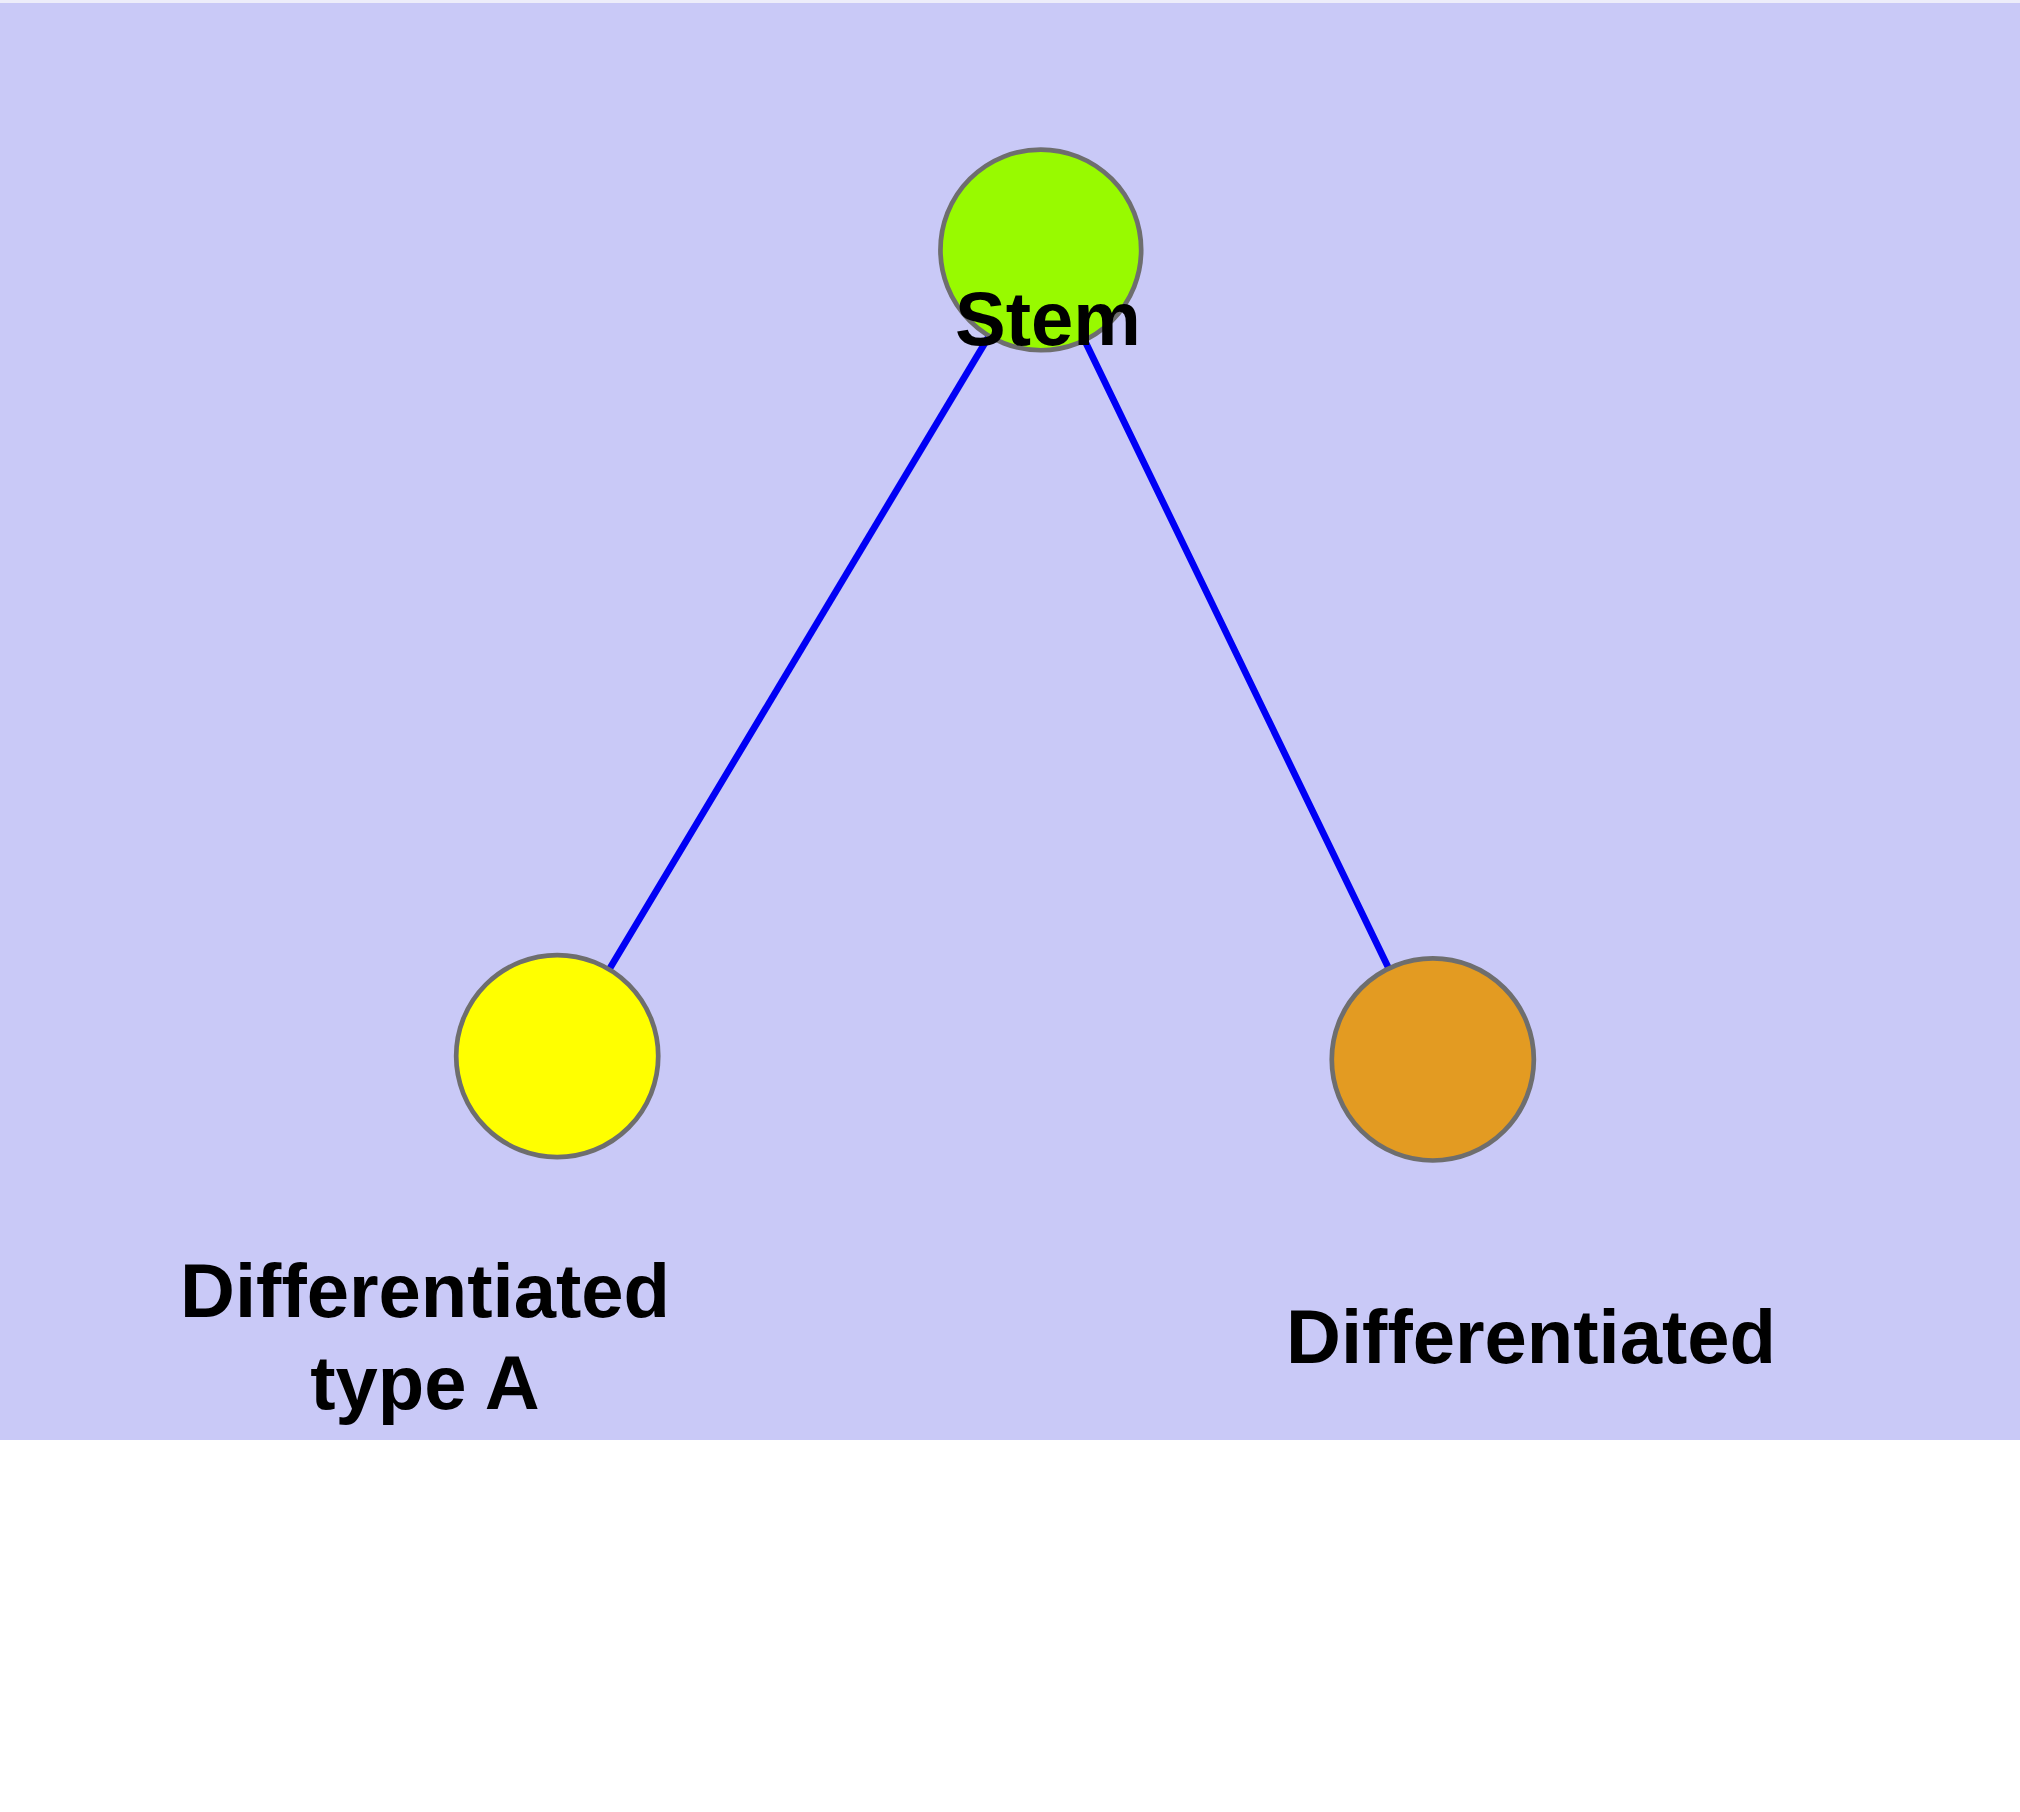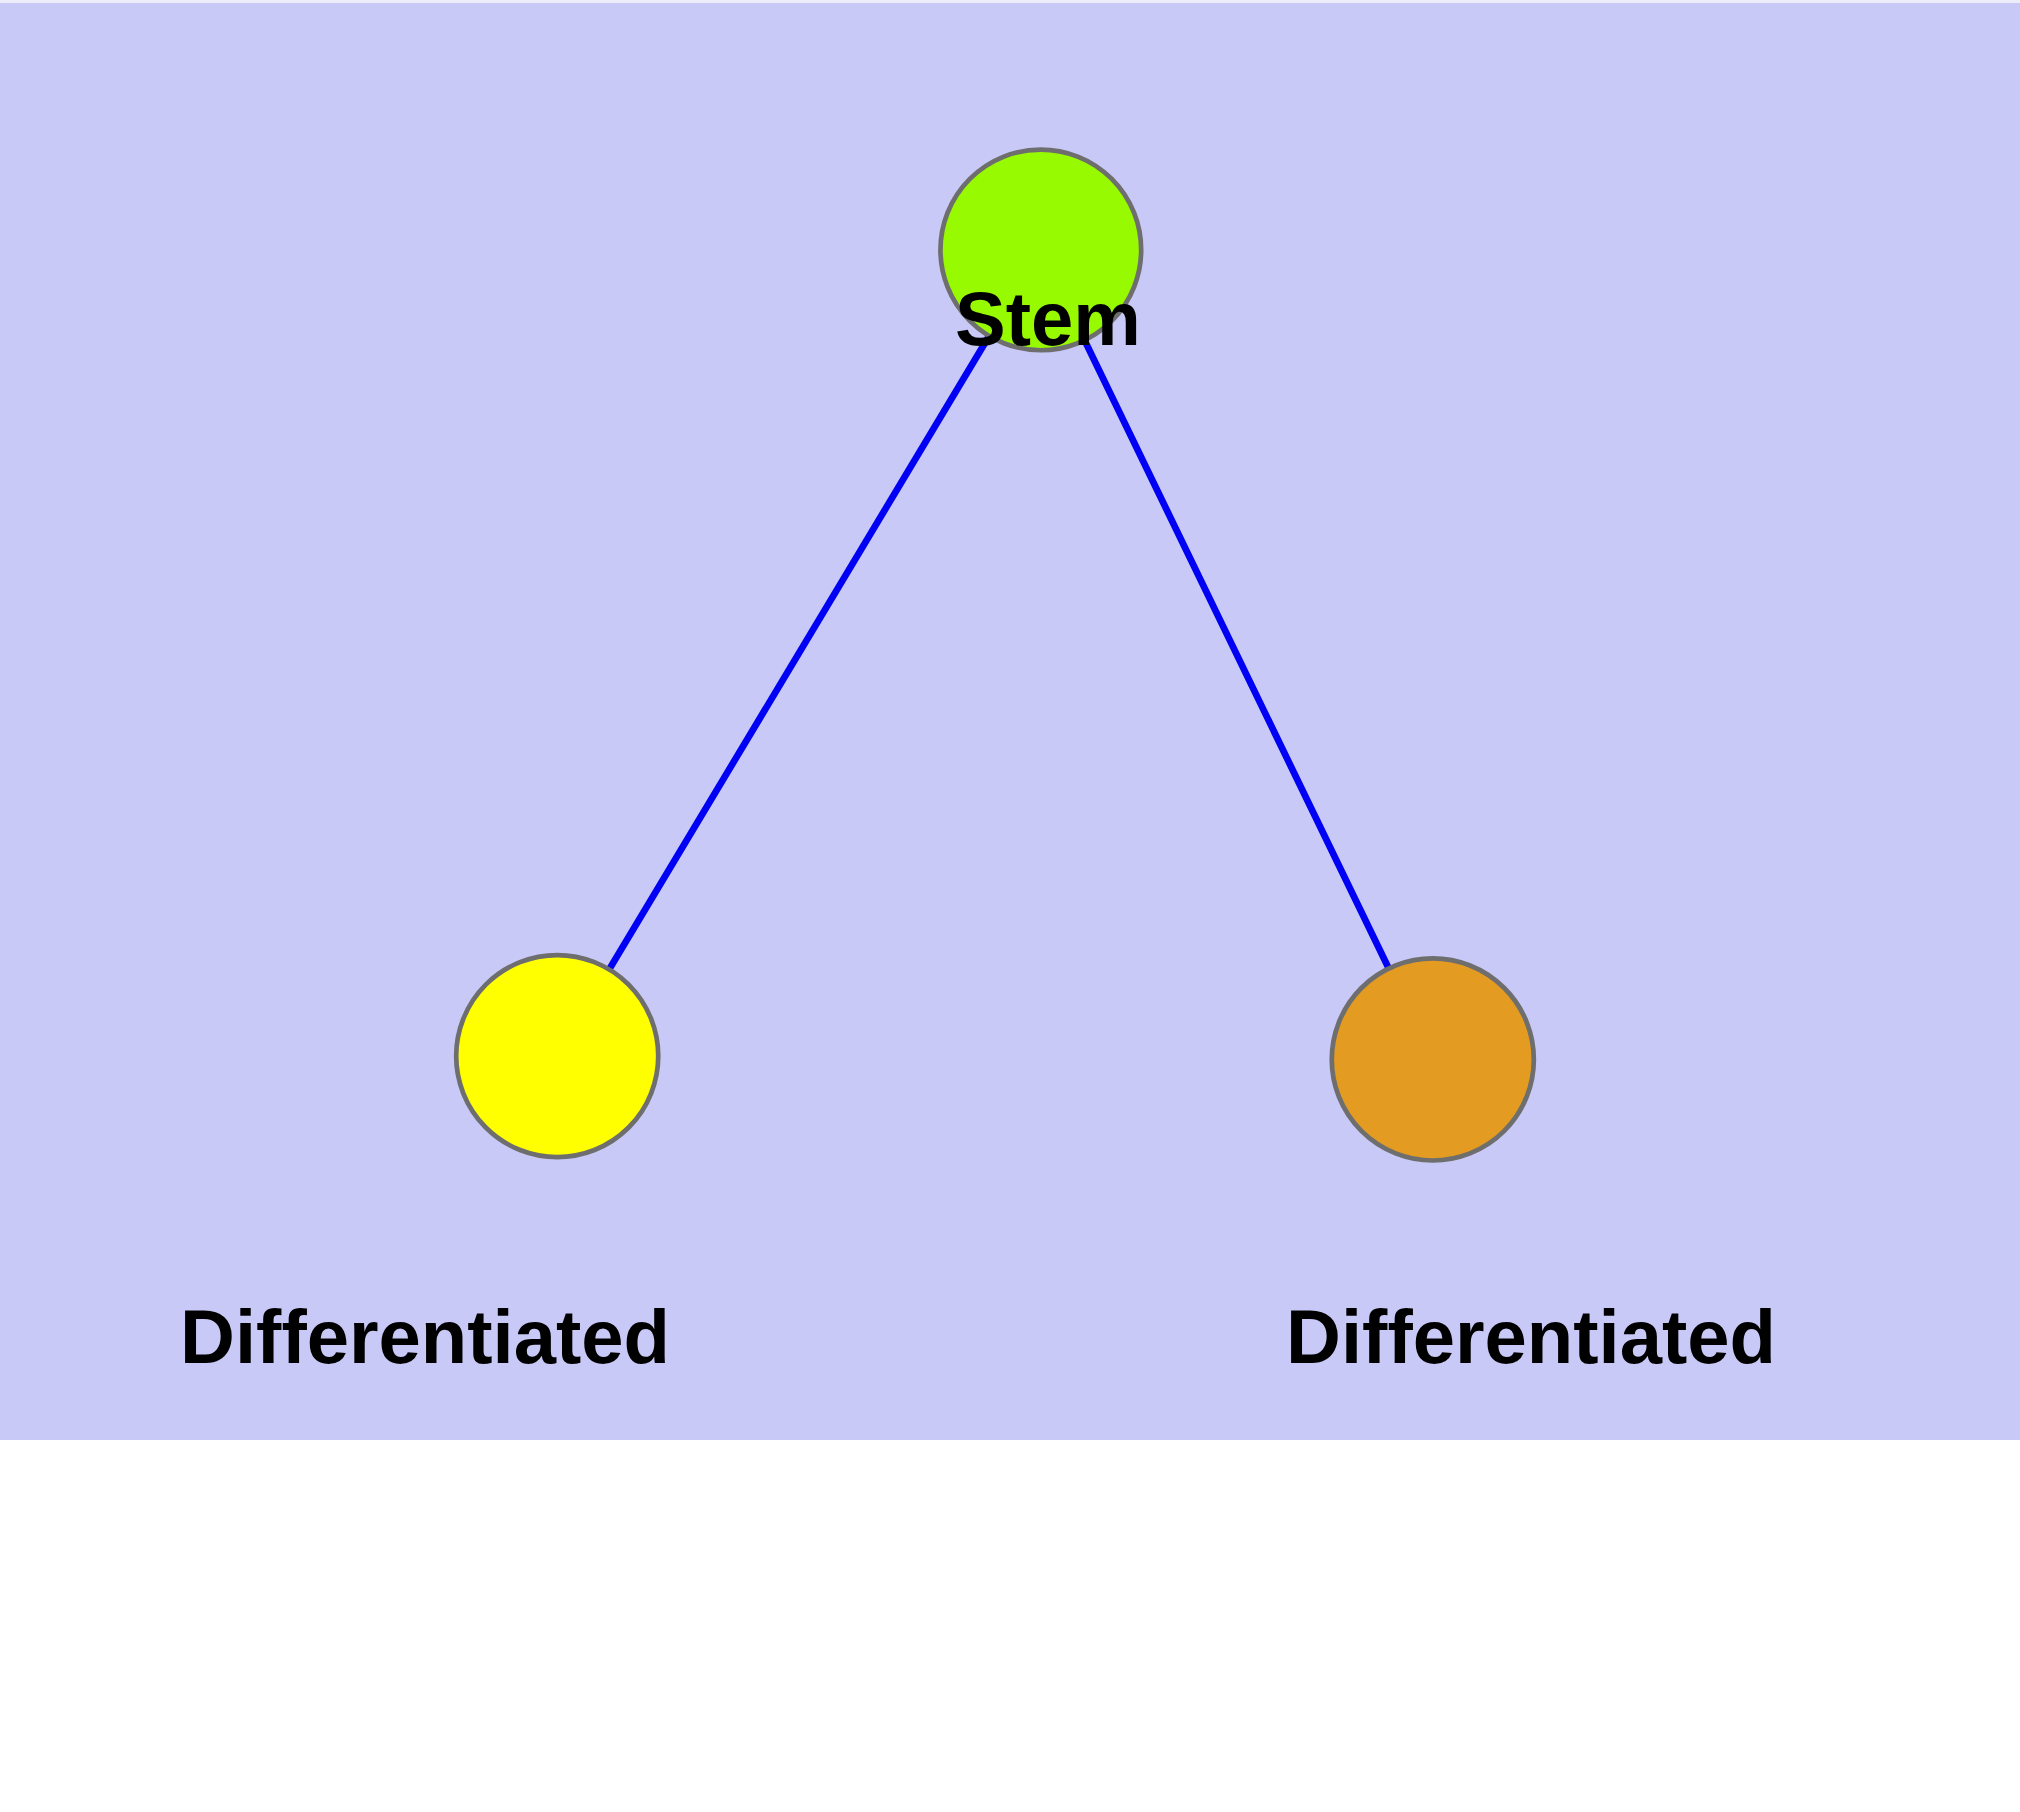--- a/index.html
+++ b/index.html
@@ -65,20 +65,21 @@
 
     <circle cx="1237" cy="371" r="149" fill="#98FA00"></circle>
     <circle cx="519" cy="1568" r="150" fill="#FFFF00"></circle>
     <circle cx="1819" cy="1573" r="150" fill="#E39B22"></circle>
   </svg>
 
   <div class="node-label" style="left:1048px; top:319px;">Stem</div>
 
   <div class="node-label" style="left:425px; top:1337px;">
     <span class="line">Differentiated</span>
+    <span class="line">type A</span>
   </div>
 
   <div class="node-label" style="left:1531px; top:1337px;">
     <span class="line">Differentiated</span>
   </div>
 
 </div>
 
 
 </body></html>

